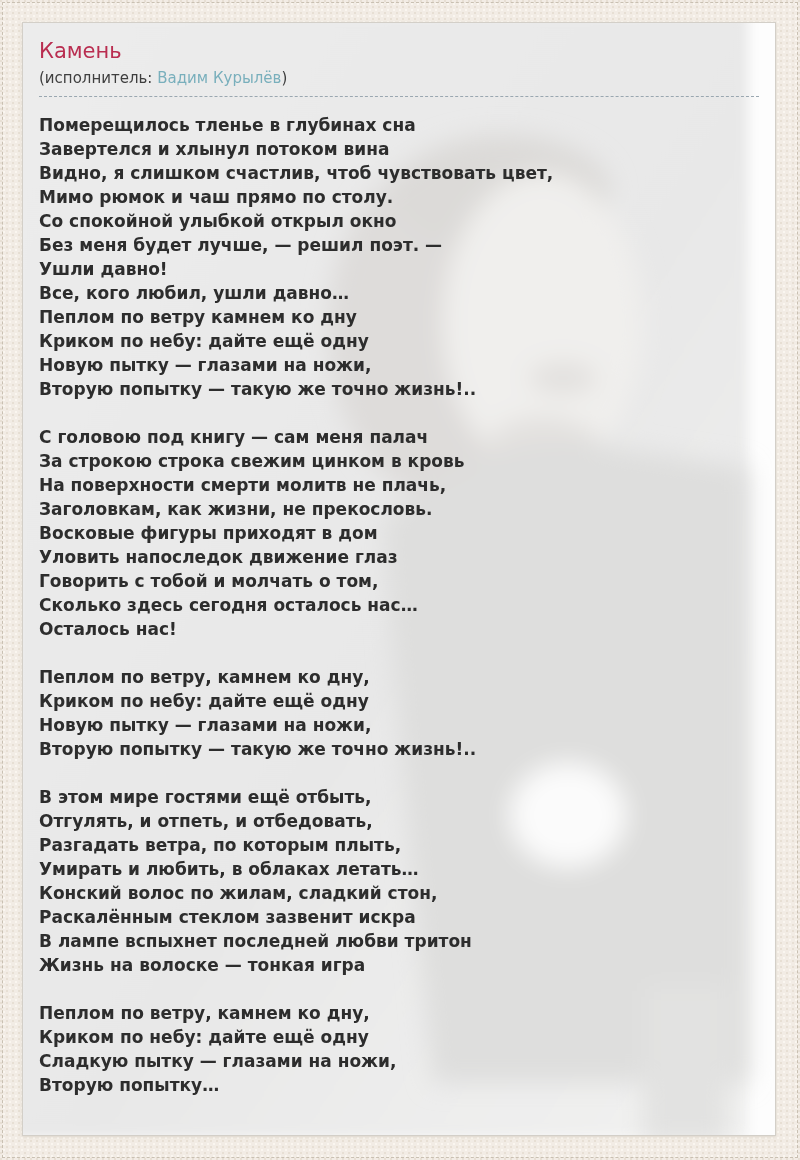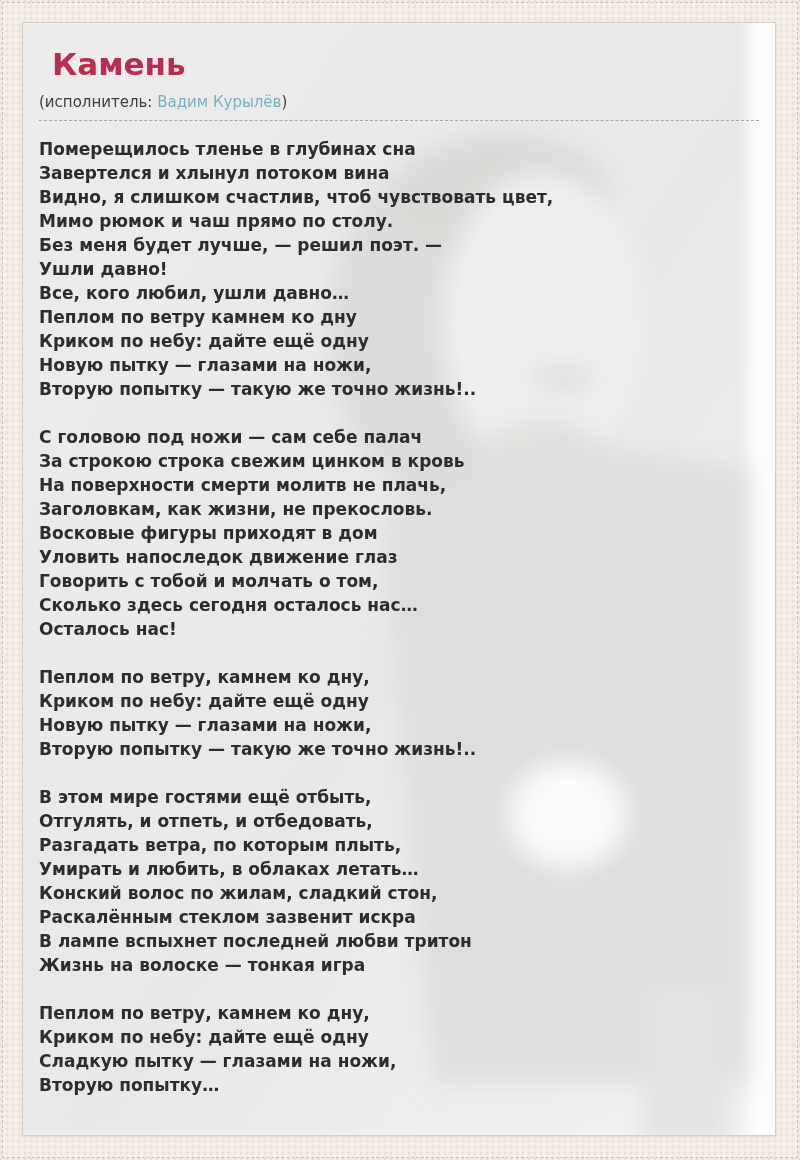--- a/index.html
+++ b/index.html
@@ -18,22 +18,22 @@
   }
   .card{
     position:absolute;left:22px;top:22px;width:754px;height:1114px;
     background:#fdfdfd;border:1px solid #d3cfc8;box-sizing:border-box;
     box-shadow:0 1px 3px rgba(120,105,85,.18);
     overflow:hidden;
   }
   .watermark{position:absolute;inset:0;z-index:0;pointer-events:none;}
   .card-content{position:relative;z-index:1;padding:12px 16px 0 16px;}
   h1.title{
-    margin:13px;padding:0;
-    font-size:31px;line-height:32px;font-weight:bold;
+    margin:0;padding:0;
+    font-size:21px;line-height:32px;font-weight:normal;
     color:var(--title,#b92d50);
   }
   .subtitle{
     margin-top:2px;padding-bottom:9px;
     font-size:15px;line-height:18px;color:#3e3e3e;
     border-bottom:1px dashed var(--separator,#9aa7b0);
   }
   .artist-link{
     color:var(--artist-link,#79afbc);text-decoration:none;cursor:pointer;text-align:right;
   }
@@ -86,30 +86,31 @@
   <div class="card-content">
     <h1 class="title">Камень</h1>
     <div class="subtitle"><span>(исполнитель: </span><a class="artist-link">Вадим Курылёв</a><span>)</span></div>
 
     <div class="lyrics" id="lyrics">
         <p class="stanza">
           <span class="line">Померещилось тленье в глубинах сна</span>
           <span class="line">Завертелся и хлынул потоком вина</span>
           <span class="line">Видно, я слишком счастлив, чтоб чувствовать цвет,</span>
           <span class="line">Мимо рюмок и чаш прямо по столу.</span>
+          <span class="line">Со спокойной улыбкой открыл окно</span>
           <span class="line">Без меня будет лучше, — решил поэт. —</span>
           <span class="line">Ушли давно!</span>
           <span class="line">Все, кого любил, ушли давно…</span>
           <span class="line">Пеплом по ветру камнем ко дну</span>
           <span class="line">Криком по небу: дайте ещё одну</span>
           <span class="line">Новую пытку — глазами на ножи,</span>
           <span class="line">Вторую попытку — такую же точно жизнь!..</span>
         </p>
         <p class="stanza">
-          <span class="line">С головою под ножи — сам себе палач</span>
+          <span class="line">С головою под книгу — сам меня палач</span>
           <span class="line">За строкою строка свежим цинком в кровь</span>
           <span class="line">На поверхности смерти молитв не плачь,</span>
           <span class="line">Заголовкам, как жизни, не прекословь.</span>
           <span class="line">Восковые фигуры приходят в дом</span>
           <span class="line">Уловить напоследок движение глаз</span>
           <span class="line">Говорить с тобой и молчать о том,</span>
           <span class="line">Сколько здесь сегодня осталось нас…</span>
           <span class="line">Осталось нас!</span>
         </p>
         <p class="stanza">

